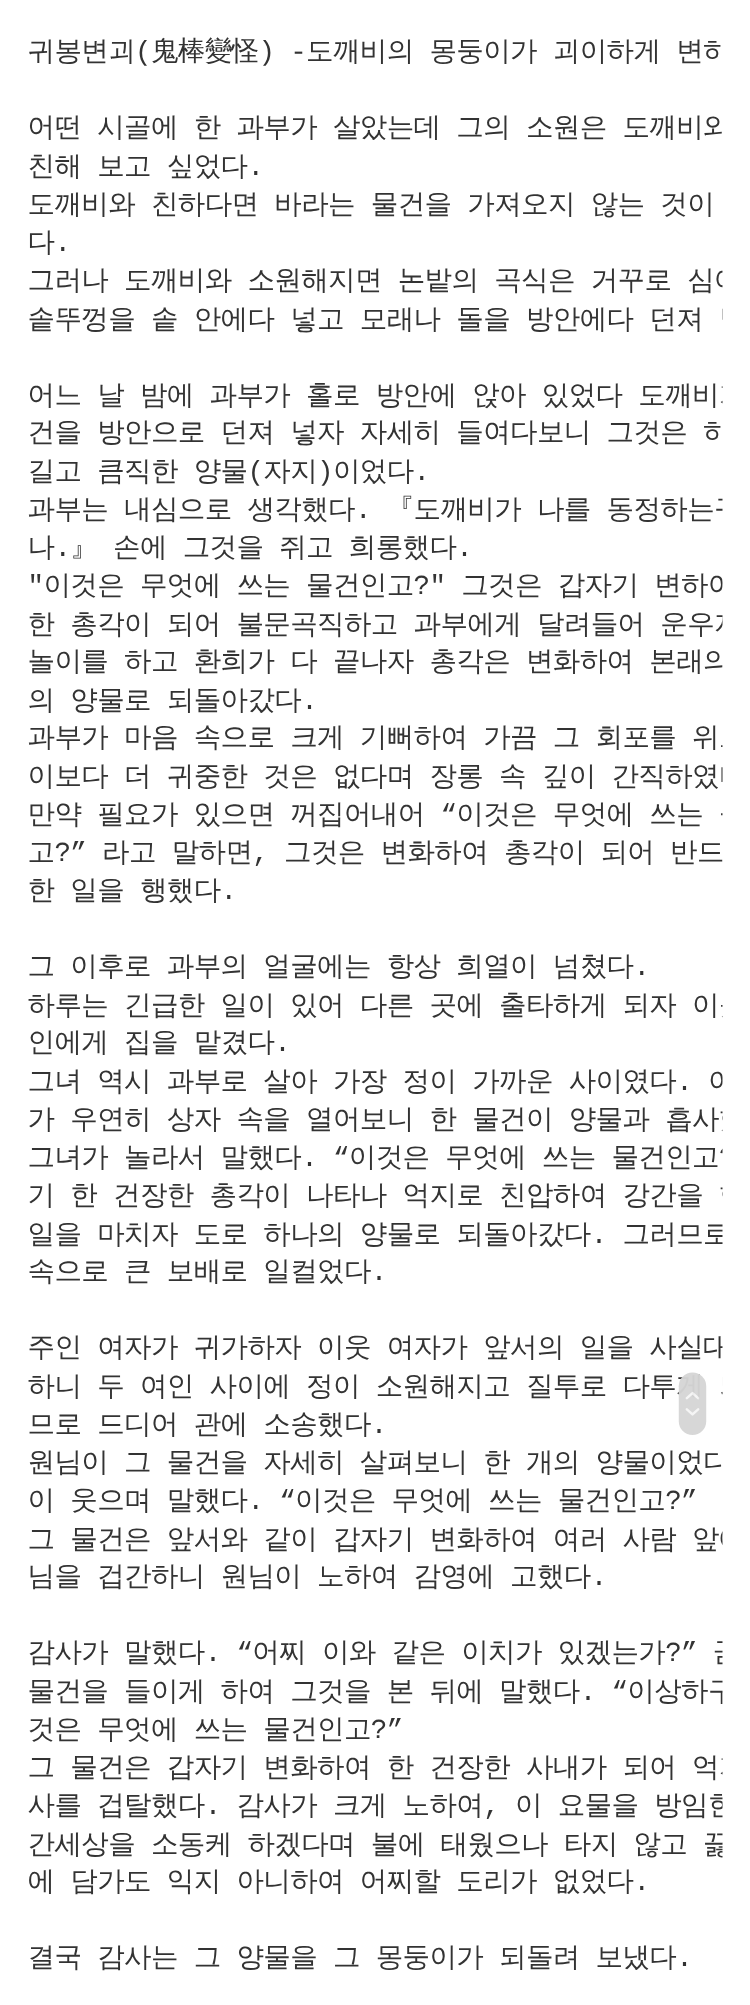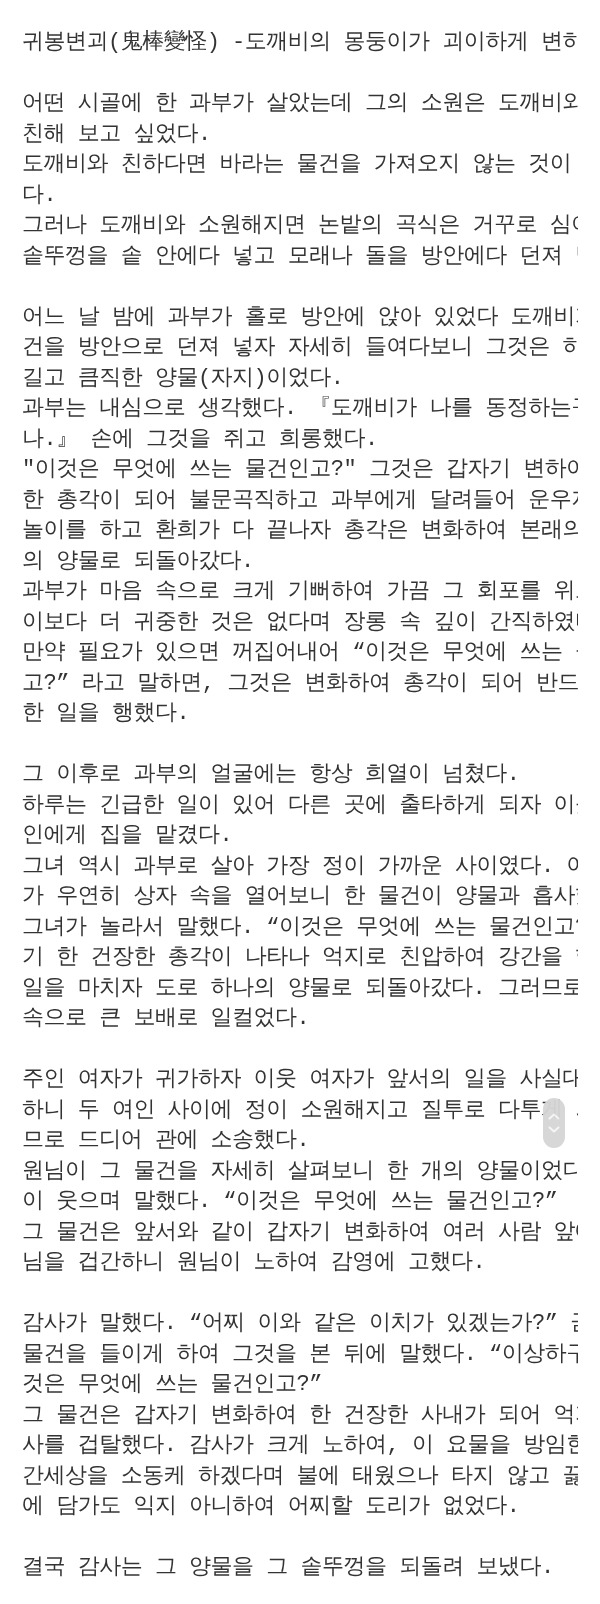--- a/index.html
+++ b/index.html
@@ -61,21 +61,21 @@
 <body>
 
 <div class="doc">
   <p class="para">귀봉변괴(鬼棒變怪) -도깨비의 몽둥이가 괴이하게 변하다</p>
   <div>
       <p class="para">어떤 시골에 한 과부가 살았는데 그의 소원은 도깨비와 한번<br>친해 보고 싶었다.<br>도깨비와 친하다면 바라는 물건을 가져오지 않는 것이 없었<br>다.<br>그러나 도깨비와 소원해지면 논밭의 곡식은 거꾸로 심어놓고<br>솥뚜껑을 솥 안에다 넣고 모래나 돌을 방안에다 던져 넣었다.</p>
       <p class="para">어느 날 밤에 과부가 홀로 방안에 앉아 있었다 도깨비가 한 물<br>건을 방안으로 던져 넣자 자세히 들여다보니 그것은 하나의<br>길고 큼직한 양물(자지)이었다.<br>과부는 내심으로 생각했다. 『도깨비가 나를 동정하는구<br>나.』 손에 그것을 쥐고 희롱했다.<br>"이것은 무엇에 쓰는 물건인고?" 그것은 갑자기 변하여 건장<br>한 총각이 되어 불문곡직하고 과부에게 달려들어 운우지락<br>놀이를 하고 환희가 다 끝나자 총각은 변화하여 본래의 한 개<br>의 양물로 되돌아갔다.<br>과부가 마음 속으로 크게 기뻐하여 가끔 그 회포를 위로하고<br>이보다 더 귀중한 것은 없다며 장롱 속 깊이 간직하였다.<br>만약 필요가 있으면 꺼집어내어 “이것은 무엇에 쓰는 물건인<br>고?” 라고 말하면, 그것은 변화하여 총각이 되어 반드시 음란<br>한 일을 행했다.</p>
       <p class="para">그 이후로 과부의 얼굴에는 항상 희열이 넘쳤다.<br>하루는 긴급한 일이 있어 다른 곳에 출타하게 되자 이웃집 여<br>인에게 집을 맡겼다.<br>그녀 역시 과부로 살아 가장 정이 가까운 사이였다. 이웃 여자<br>가 우연히 상자 속을 열어보니 한 물건이 양물과 흡사했다.<br>그녀가 놀라서 말했다. “이것은 무엇에 쓰는 물건인고?” 갑자<br>기 한 건장한 총각이 나타나 억지로 친압하여 강간을 행하고<br>일을 마치자 도로 하나의 양물로 되돌아갔다. 그러므로 마음<br>속으로 큰 보배로 일컬었다.</p>
       <p class="para">주인 여자가 귀가하자 이웃 여자가 앞서의 일을 사실대로 고<br>하니 두 여인 사이에 정이 소원해지고 질투로 다투게 되었으<br>므로 드디어 관에 소송했다.<br>원님이 그 물건을 자세히 살펴보니 한 개의 양물이었다. 원님<br>이 웃으며 말했다. “이것은 무엇에 쓰는 물건인고?”<br>그 물건은 앞서와 같이 갑자기 변화하여 여러 사람 앞에서 원<br>님을 겁간하니 원님이 노하여 감영에 고했다.</p>
       <p class="para">감사가 말했다. “어찌 이와 같은 이치가 있겠는가?” 곧 본래<br>물건을 들이게 하여 그것을 본 뒤에 말했다. “이상하구나. 이<br>것은 무엇에 쓰는 물건인고?”<br>그 물건은 갑자기 변화하여 한 건장한 사내가 되어 억지로 감<br>사를 겁탈했다. 감사가 크게 노하여, 이 요물을 방임한다면 인<br>간세상을 소동케 하겠다며 불에 태웠으나 타지 않고 끓는 물<br>에 담가도 익지 아니하여 어찌할 도리가 없었다.</p>
-      <p class="para">결국 감사는 그 양물을 그 솥뚜껑을 되돌려 보냈다.</p>
+      <p class="para">결국 감사는 그 양물을 그 몽둥이가 되돌려 보냈다.</p>
     </div>
 </div>
 
 <div class="quick-scroll">
   <span class="chev">
     <svg width="12" height="7" viewBox="0 0 12 7">
       <polyline points="1.5,5.5 6,1.5 10.5,5.5" fill="none" stroke="#f5f5f5" stroke-width="2" stroke-linecap="round" stroke-linejoin="round"></polyline>
     </svg>
   </span>
   <span class="chev">

